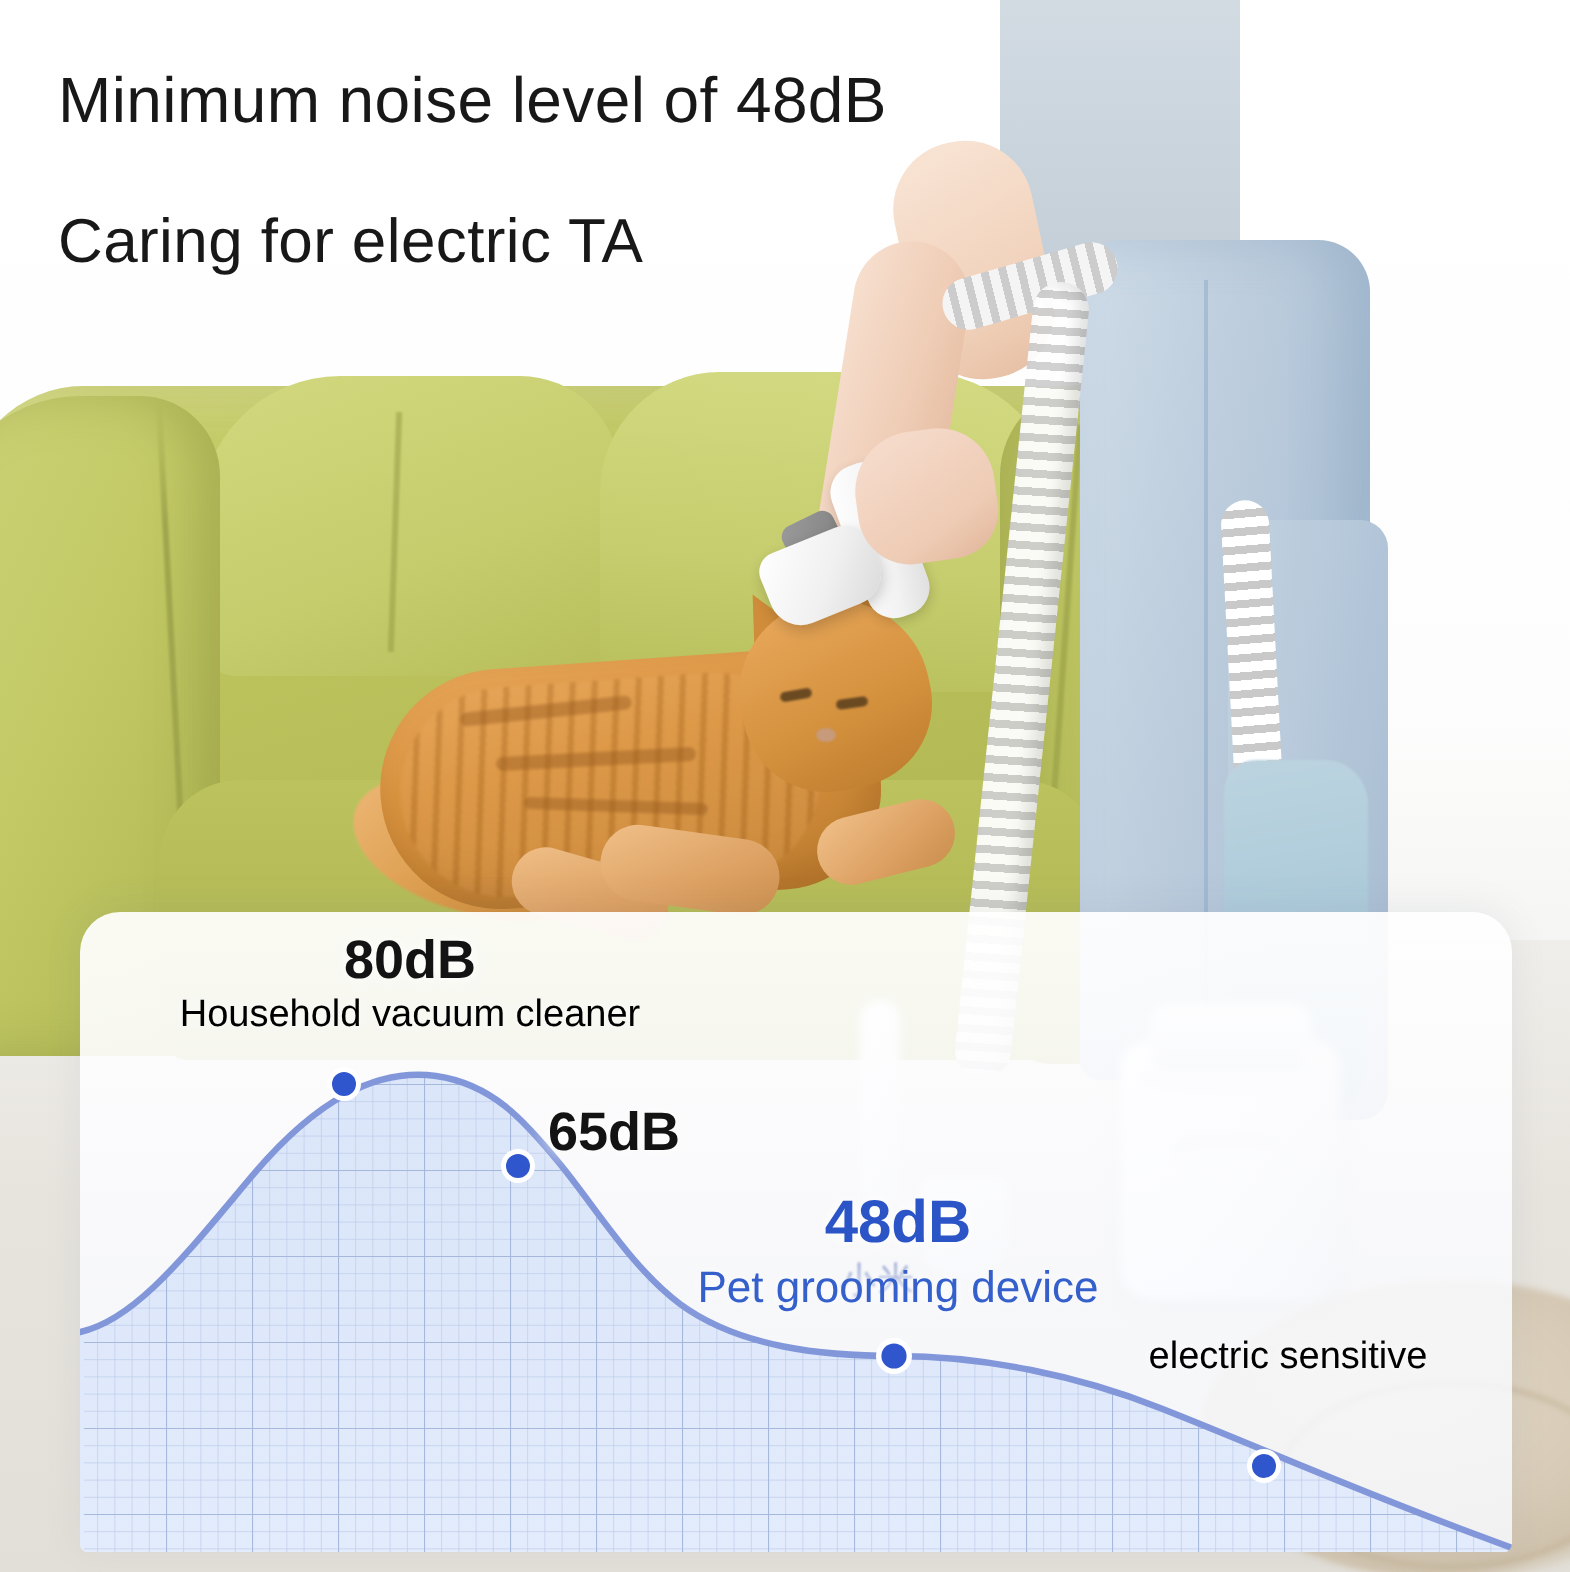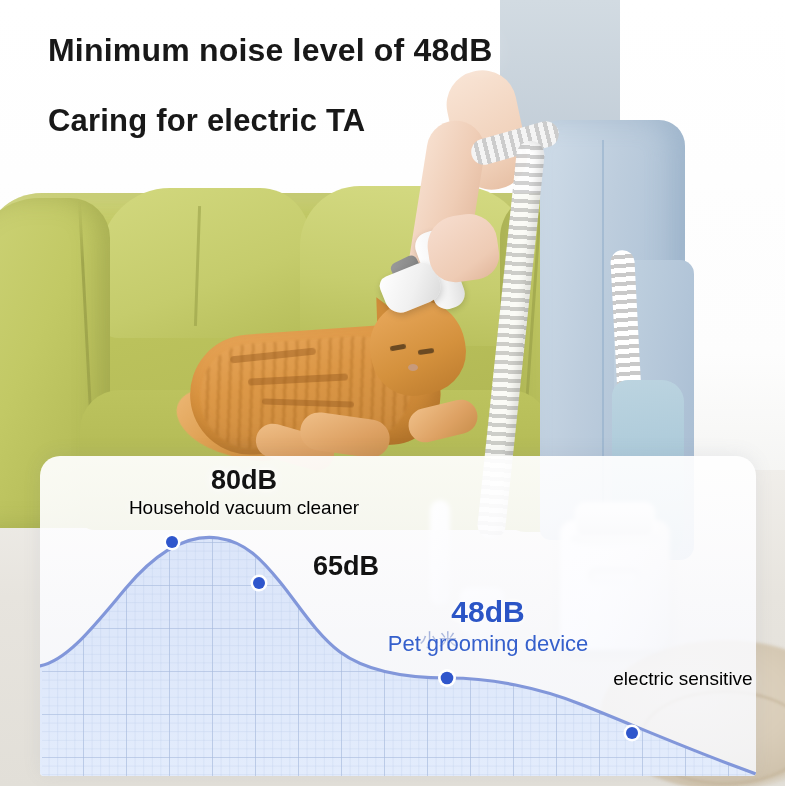--- a/index.html
+++ b/index.html
@@ -262,40 +262,40 @@
   }
   .tube-b{
     position:absolute; left:460px; top:588px; width:44px; height:52px;
     border-radius:8px 8px 20px 20px;
     background:linear-gradient(150deg,#ffffff,#e9e9e9);
   }
   .blurwrap{ filter:blur(2.2px); }
 
   
   .heading{
-    position:absolute; left:48px;
-    color:#181818; font-weight:700;
+    position:absolute; left:29px;
+    color:#181818; font-weight:400;
     letter-spacing:.2px; white-space:nowrap;
     text-shadow:0 0 12px rgba(255,255,255,.9), 0 0 26px rgba(255,255,255,.85);
   }
   #h1{ top:32px; font-size:32px; }
   #h2{ top:103px; font-size:31px; }
 
   
   #card{
     position:absolute; left:40px; top:456px; width:716px; height:320px;
     border-radius:20px 20px 4px 4px;
     background:linear-gradient(180deg, rgba(255,255,255,.93) 0%, rgba(253,253,255,.90) 30%, rgba(250,251,255,.86) 60%, rgba(248,250,255,.82) 100%);
     box-shadow:0 -2px 18px rgba(110,120,150,.10);
     overflow:hidden;
   }
   #plot{ position:absolute; left:0; top:0; width:716px; height:320px; }
 
   
-  .lbl{ position:absolute; text-align:center; white-space:nowrap;margin-left:39px; }
+  .lbl{ position:absolute; text-align:center; white-space:nowrap; }
   .lbl .db{
     font-weight:700; color:#131313; line-height:1.05;
     text-shadow:0 0 8px rgba(255,255,255,.95),0 0 16px rgba(255,255,255,.8);
   }
   .lbl .nm{
     color:#000000; line-height:1.16;
     text-shadow:0 0 8px rgba(255,255,255,.95),0 0 16px rgba(255,255,255,.8);
   }
   .lbl.accent .db{ color:#2b55c6; }
   .lbl.accent .nm{ color:#3560cc; }

